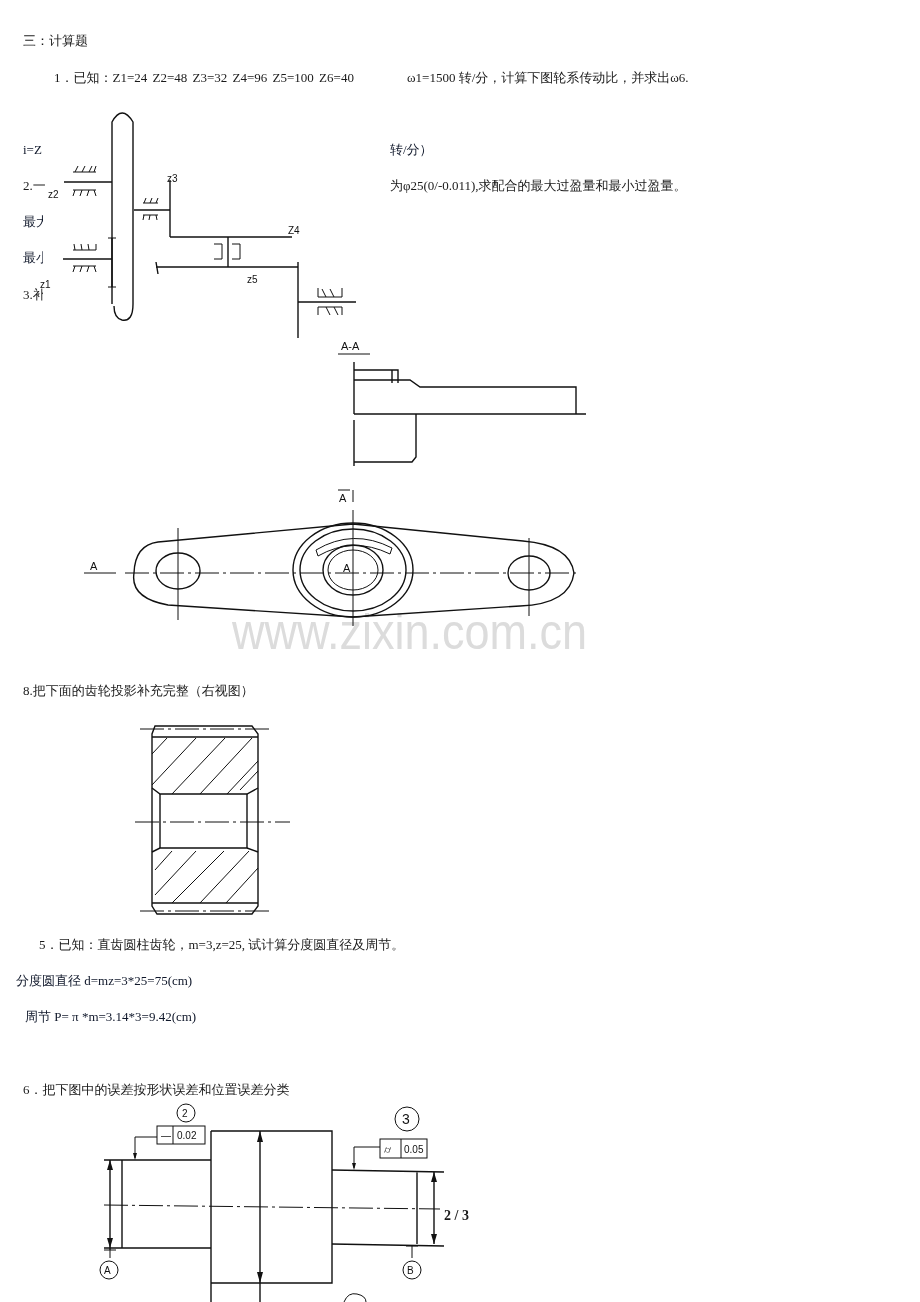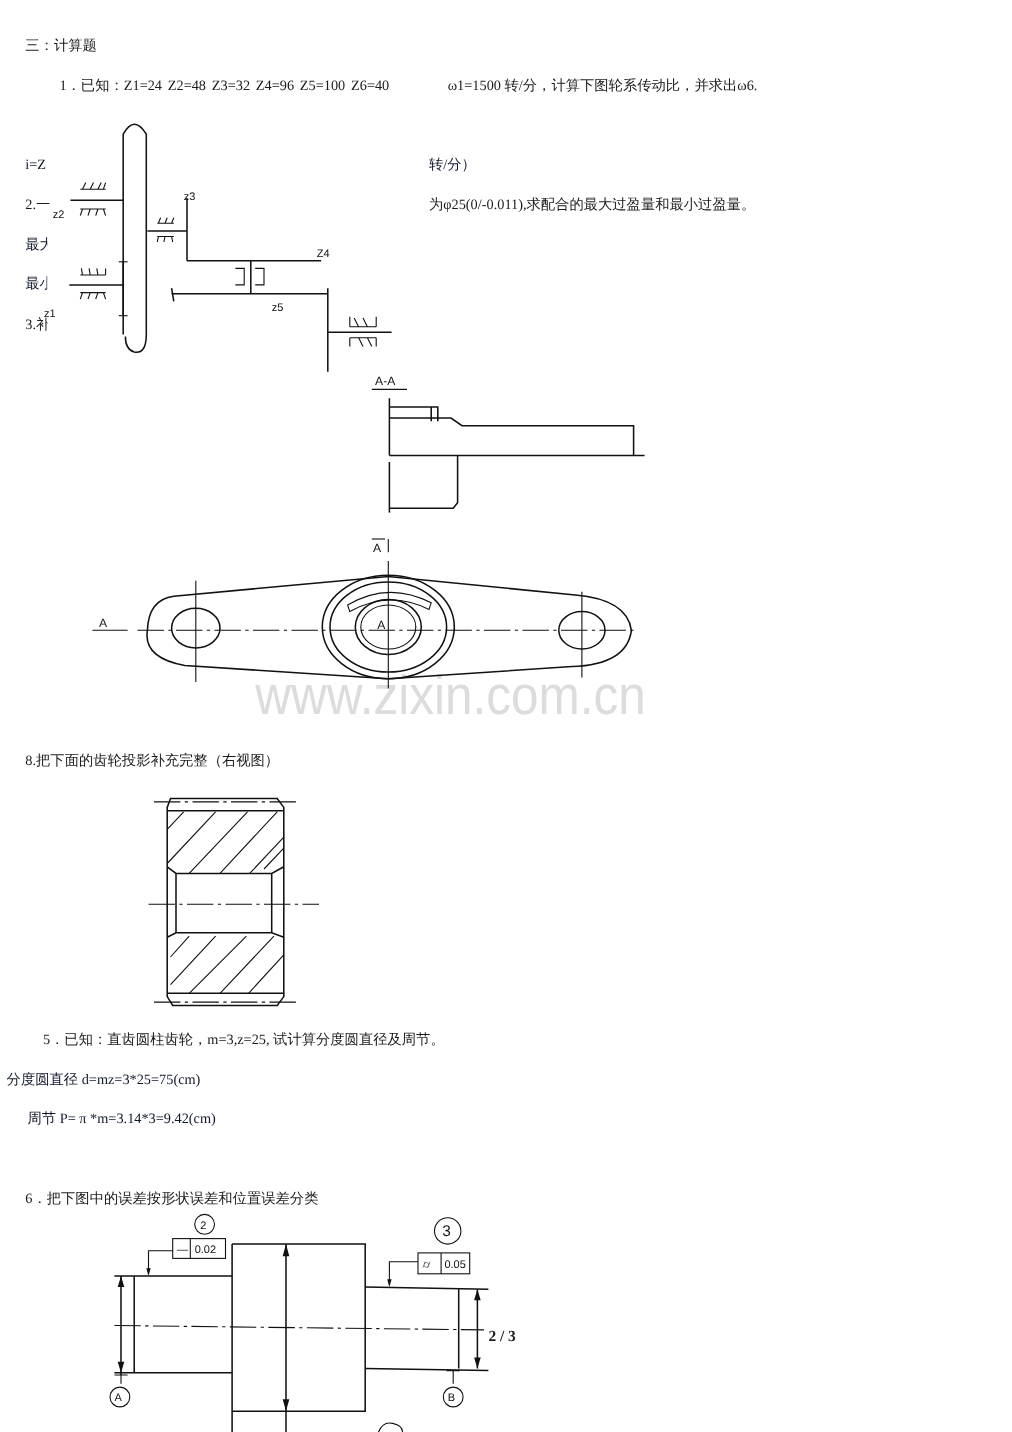--- a/index.html
+++ b/index.html
@@ -27,21 +27,21 @@
 <div class="t" style="left:23px;top:178px;">2.一</div>
 <div class="t" style="left:390px;top:178px;">为φ25(0/-0.011),求配合的最大过盈量和最小过盈量。</div>
 <div class="t red" style="left:23px;top:214px;width:20px;overflow:hidden;">最大</div>
 <div class="t red" style="left:23px;top:250px;width:20px;overflow:hidden;">最小</div>
 <div class="t" style="left:23px;top:287px;width:20px;overflow:hidden;">3.补</div>
 
 <div class="wm">www.zixin.com.cn</div>
 
 <div class="t" style="left:23px;top:683px;">8.把下面的齿轮投影补充完整（右视图）</div>
 <div class="t" style="left:23px;top:937px;margin-left:16px;">5．已知：直齿圆柱齿轮，m=3,z=25, 试计算分度圆直径及周节。</div>
-<div class="t red" style="left:6px;top:973px;">分度圆直径 d=mz=3*25=75(cm)</div>
+<div class="t red" style="left:16px;top:973px;">分度圆直径 d=mz=3*25=75(cm)</div>
 <div class="t red" style="left:25px;top:1009px;">周节 P= π *m=3.14*3=9.42(cm)</div>
 <div class="t" style="left:23px;top:1082px;">6．把下图中的误差按形状误差和位置误差分类</div>
 
 <div class="pagenum">2 / 3</div>
 
 <svg width="920" height="1302">
   <g>
 
     <path class="ln" d="M112,304 L112,122 Q122,104 133,122 L133,304 Q133,322 122,320 Q114,318 114,306"></path>
     <line class="ln" x1="112" y1="238" x2="112" y2="287"></line>

